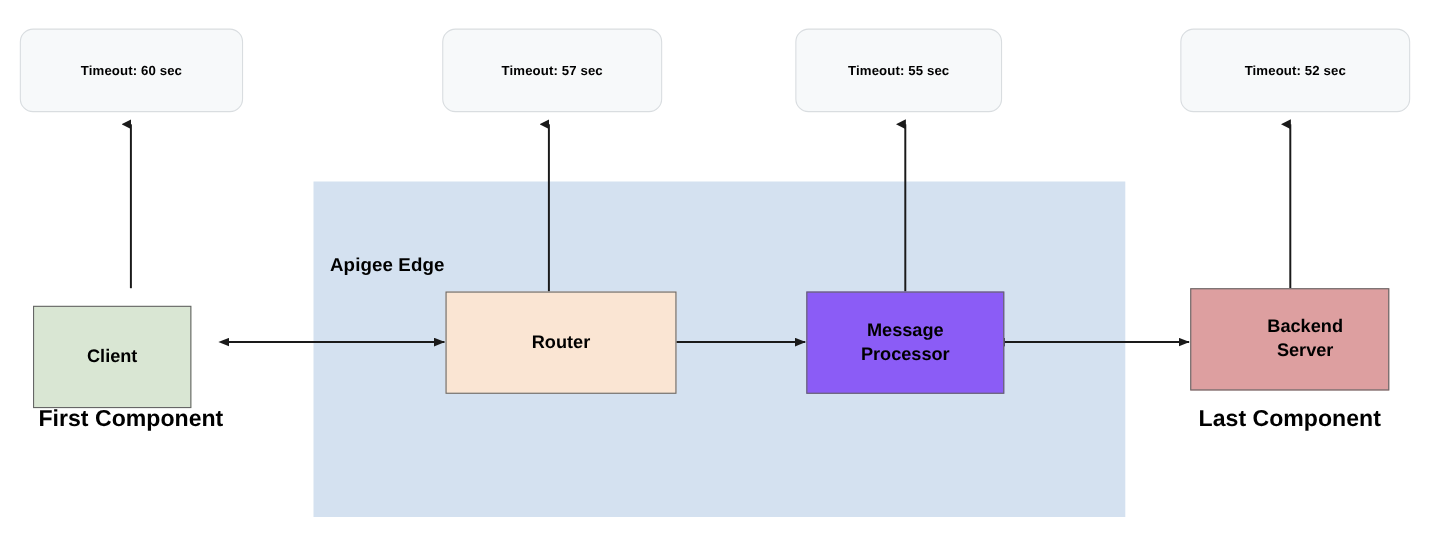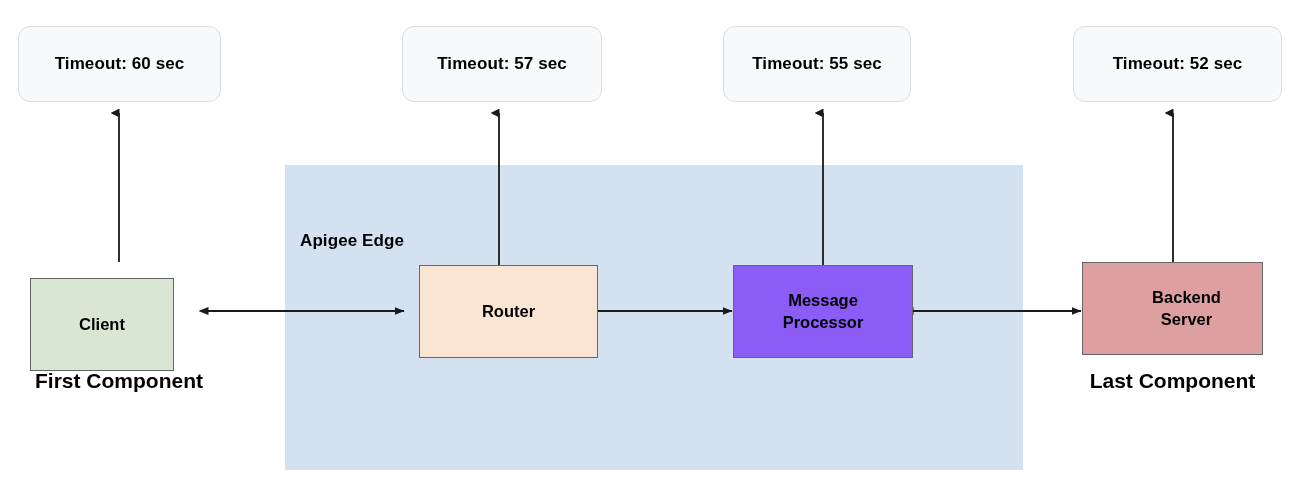--- a/index.html
+++ b/index.html
@@ -45,21 +45,21 @@
     position: absolute;
     box-sizing: border-box;
     background: #f7f9fa;
     border: 1px solid #d9dde0;
     border-radius: 12px;
     display: flex;
     align-items: center;
     justify-content: center;
   }
   .timeout-text {
-    font-size: 17px;
+    font-size: 12px;
     font-weight: bold;
     color: #000000;
     white-space: nowrap;
     letter-spacing: 0.1px;
   }
 
   
   .node {
     position: absolute;
     box-sizing: border-box;
@@ -149,21 +149,21 @@
   </div>
 
   <div class="timeout-box" style="left:1073px; top:26px; width:209px; height:76px;">
     <span class="timeout-text">Timeout:  52 sec</span>
   </div>
 
   <div class="node node-client" style="left:30px; top:278px; width:144px; height:93px;justify-content:center;">
     <span class="node-text">Client</span>
   </div>
 
-  <div class="node node-router" style="left:419px; top:265px; width:179px; height:93px;">
+  <div class="node node-router" style="left:405px; top:265px; width:210px; height:93px;">
     <span class="node-text">Router</span>
   </div>
 
   <div class="node node-mp" style="left:733px; top:265px; width:180px; height:93px;">
     <span class="node-text">Message
 Processor</span>
   </div>
 
   <div class="node node-backend" style="left:1082px; top:262px; width:181px; height:93px;padding-left:28px;">
     <span class="node-text">Backend

